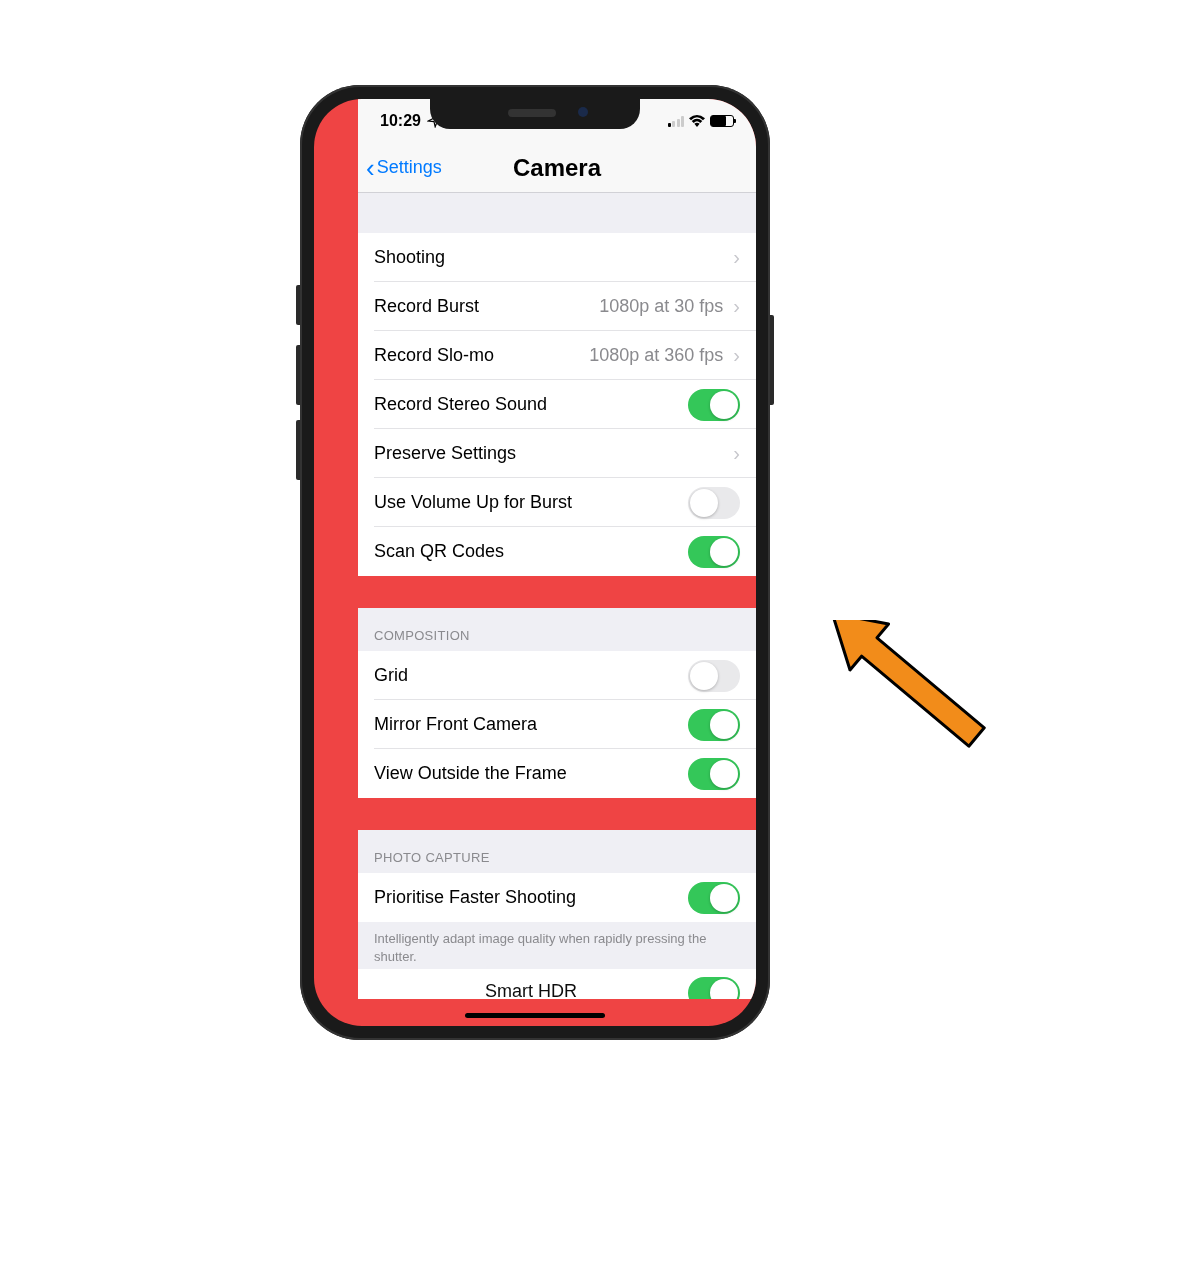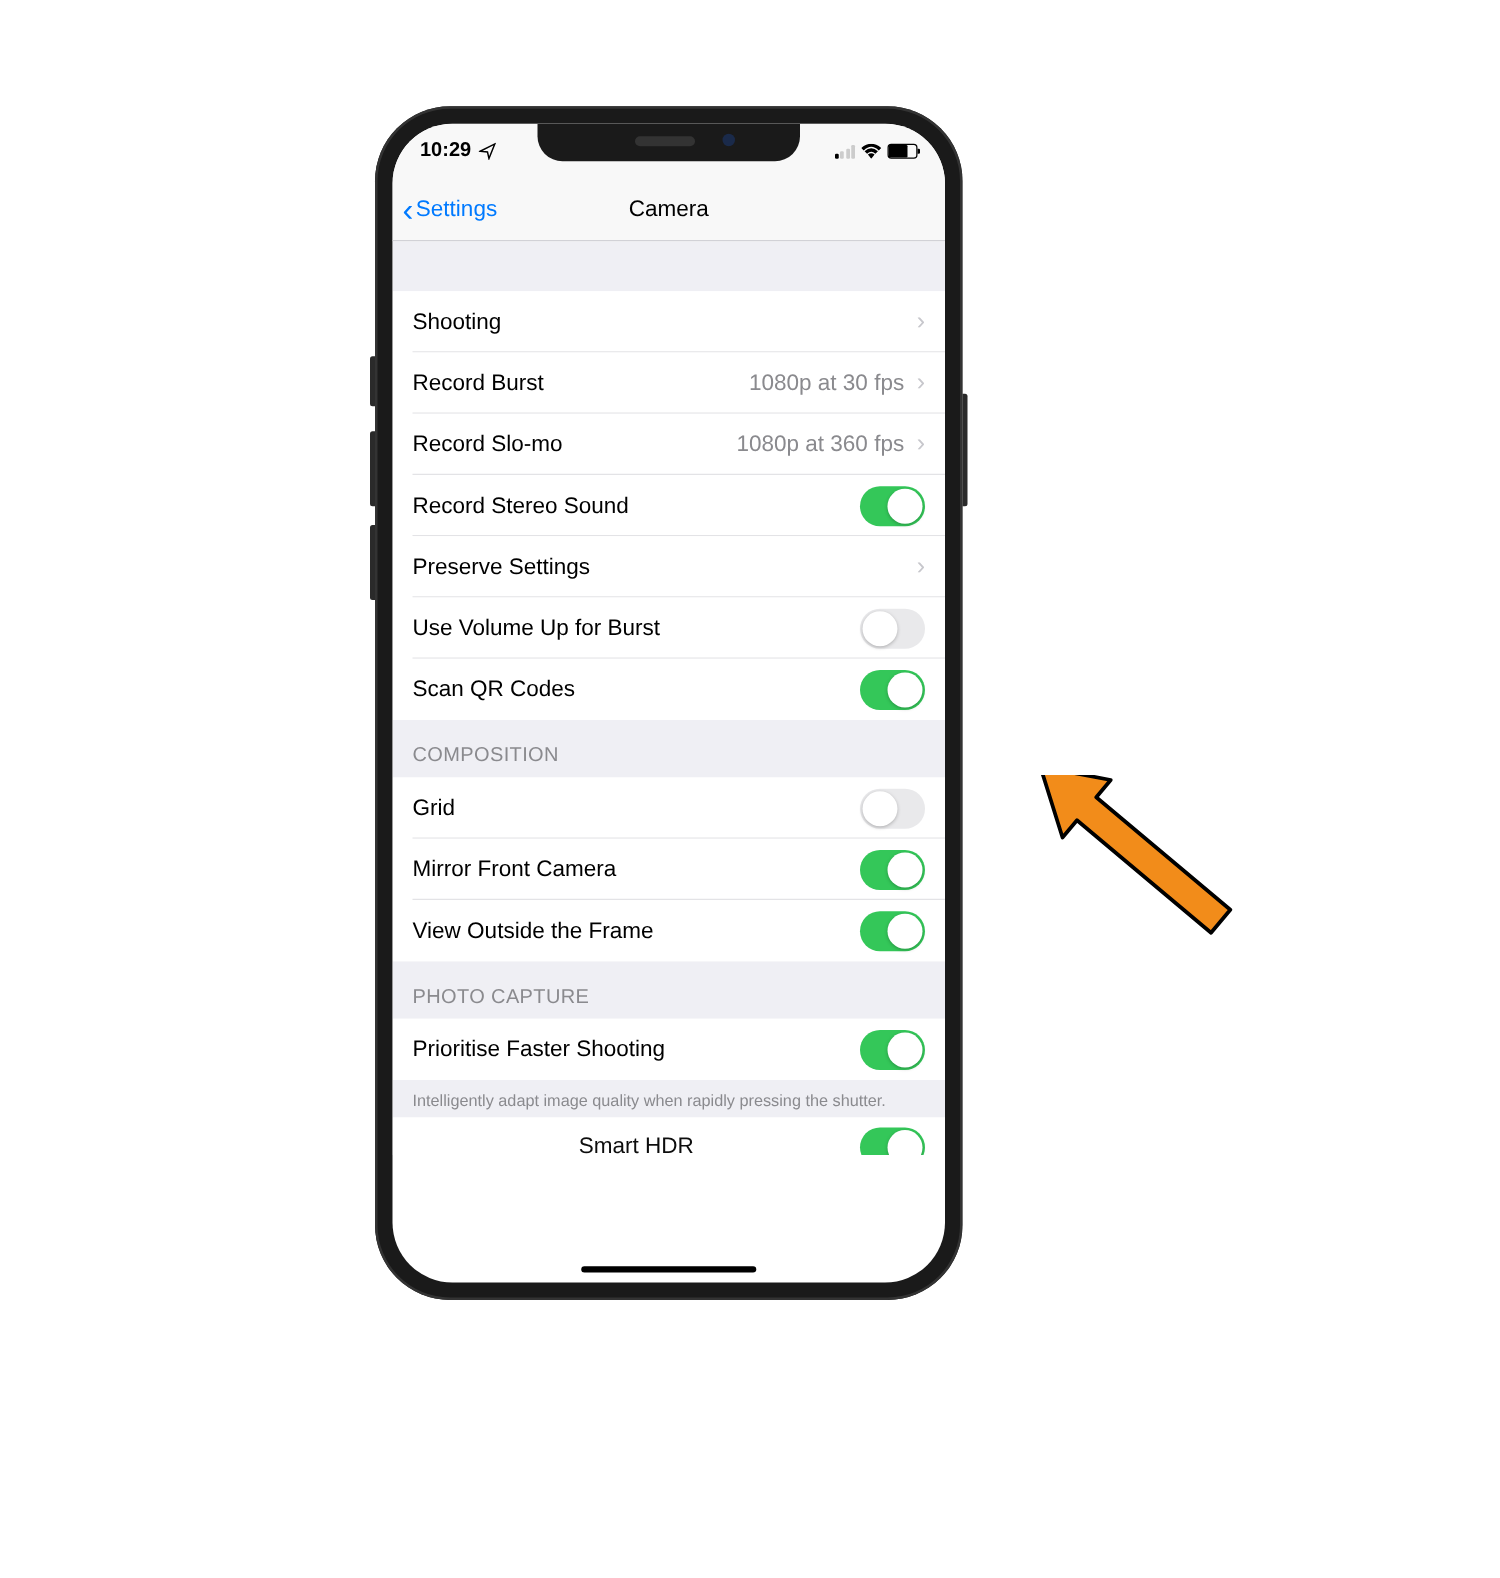--- a/index.html
+++ b/index.html
@@ -39,24 +39,25 @@
       width: 4px;
       height: 90px;
       background: #2a2a2a;
       border-radius: 0 2px 2px 0;
     }
     .side-btn-1 { position:absolute; left:-4px; top:260px; width:4px; height:60px; background:#2a2a2a; border-radius:2px 0 0 2px;}
     .side-btn-2 { position:absolute; left:-4px; top:335px; width:4px; height:60px; background:#2a2a2a; border-radius:2px 0 0 2px;}
     .screen {
       width: 100%;
       height: 100%;
-      background: #ffffff;
+      background: #ef4444;
       border-radius: 48px;
       overflow: hidden;
       position: relative;
+      padding-left: 44px;
     }
     .notch {
       position: absolute;
       top: 0;
       left: 50%;
       transform: translateX(-50%);
       width: 210px;
       height: 30px;
       background: #1a1a1a;
       border-radius: 0 0 20px 20px;
@@ -117,32 +118,33 @@
       color: #007aff;
       font-size: 18px;
       gap: 2px;
       cursor: pointer;
     }
     .back-chevron { font-size: 26px; font-weight: 500; line-height: 1;}
     .nav-title {
       position: absolute;
       left: 50%;
       transform: translateX(-50%);
-      font-size: 18px;
-      font-weight: 400;
+      font-size: 24px;
+      font-weight: 700;
       color: #000;
     }
     .content { height: calc(100% - 94px); overflow: hidden; }
     .spacer { height: 40px; background: #efeff4; }
     .section-header {
       padding: 20px 16px 8px;
-      font-size: 16px;
+      font-size: 13px;
       color: #8a8a8e;
       letter-spacing: 0.3px;
       background: #efeff4;
+      margin-top: 32px;
     }
     .section-footer {
       padding: 8px 16px 4px;
       font-size: 13px;
       color: #8a8a8e;
       background: #efeff4;
       line-height: 1.35;
     }
     .row {
       height: 49px;

